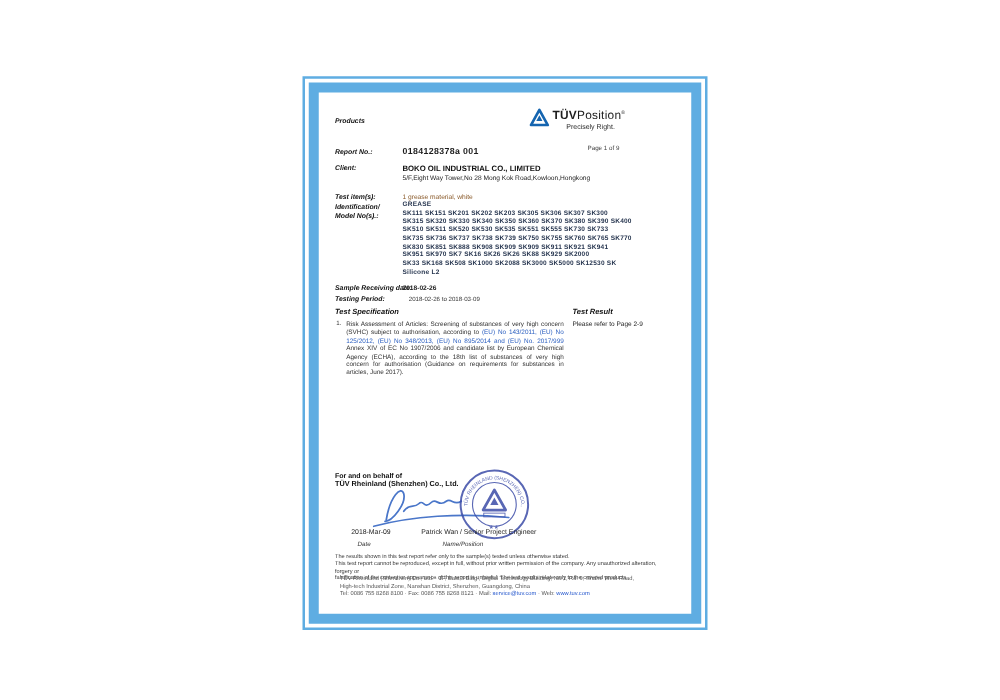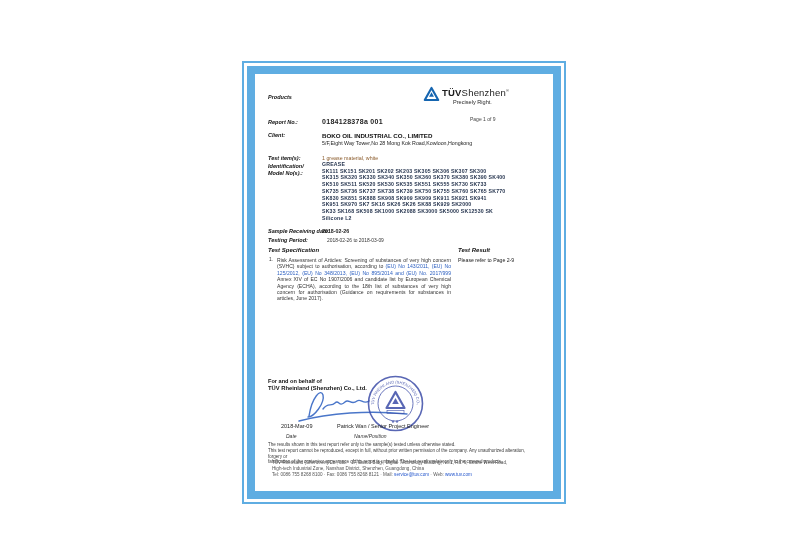--- a/index.html
+++ b/index.html
@@ -54,21 +54,21 @@
 
       <div class="abs lbl" style="left:13px;top:20px;">Products</div>
 
       <div class="abs" style="left:168px;top:12px;">
         <svg width="17" height="16" viewBox="0 0 24 22">
           <path d="M12,2.5 L21.5,19.5 H2.5 Z" fill="none" stroke="#1565b0" stroke-width="3" stroke-linejoin="round"></path>
           <path d="M12,8.5 L15.5,15 H8.5 Z" fill="#1565b0"></path>
         </svg>
       </div>
       <div class="abs" id="brand" style="left:187px;top:13px;">
-        <b>TÜV</b><span>Shenzhen</span><sup style="font-size:4px;">®</sup>
+        <b>TÜV</b><span>Position</span><sup style="font-size:4px;">®</sup>
       </div>
       <div class="abs" id="tagline" style="left:198px;top:25px;">Precisely Right.</div>
 
       <div class="abs lbl" style="left:13px;top:45px;">Report No.:</div>
       <div class="abs" id="report-value" style="left:67px;top:44px;">0184128378a 001</div>
       <div class="abs" id="page-info" style="left:215px;top:42px;">Page 1 of 9</div>
 
       <div class="abs lbl" style="left:13px;top:58px;">Client:</div>
       <div class="abs vbold" style="left:67px;top:57.5px;">BOKO OIL INDUSTRIAL CO., LIMITED</div>
       <div class="abs vreg" style="left:67px;top:66px;">5/F,Eight Way Tower,No 28 Mong Kok Road,Kowloon,Hongkong</div>

